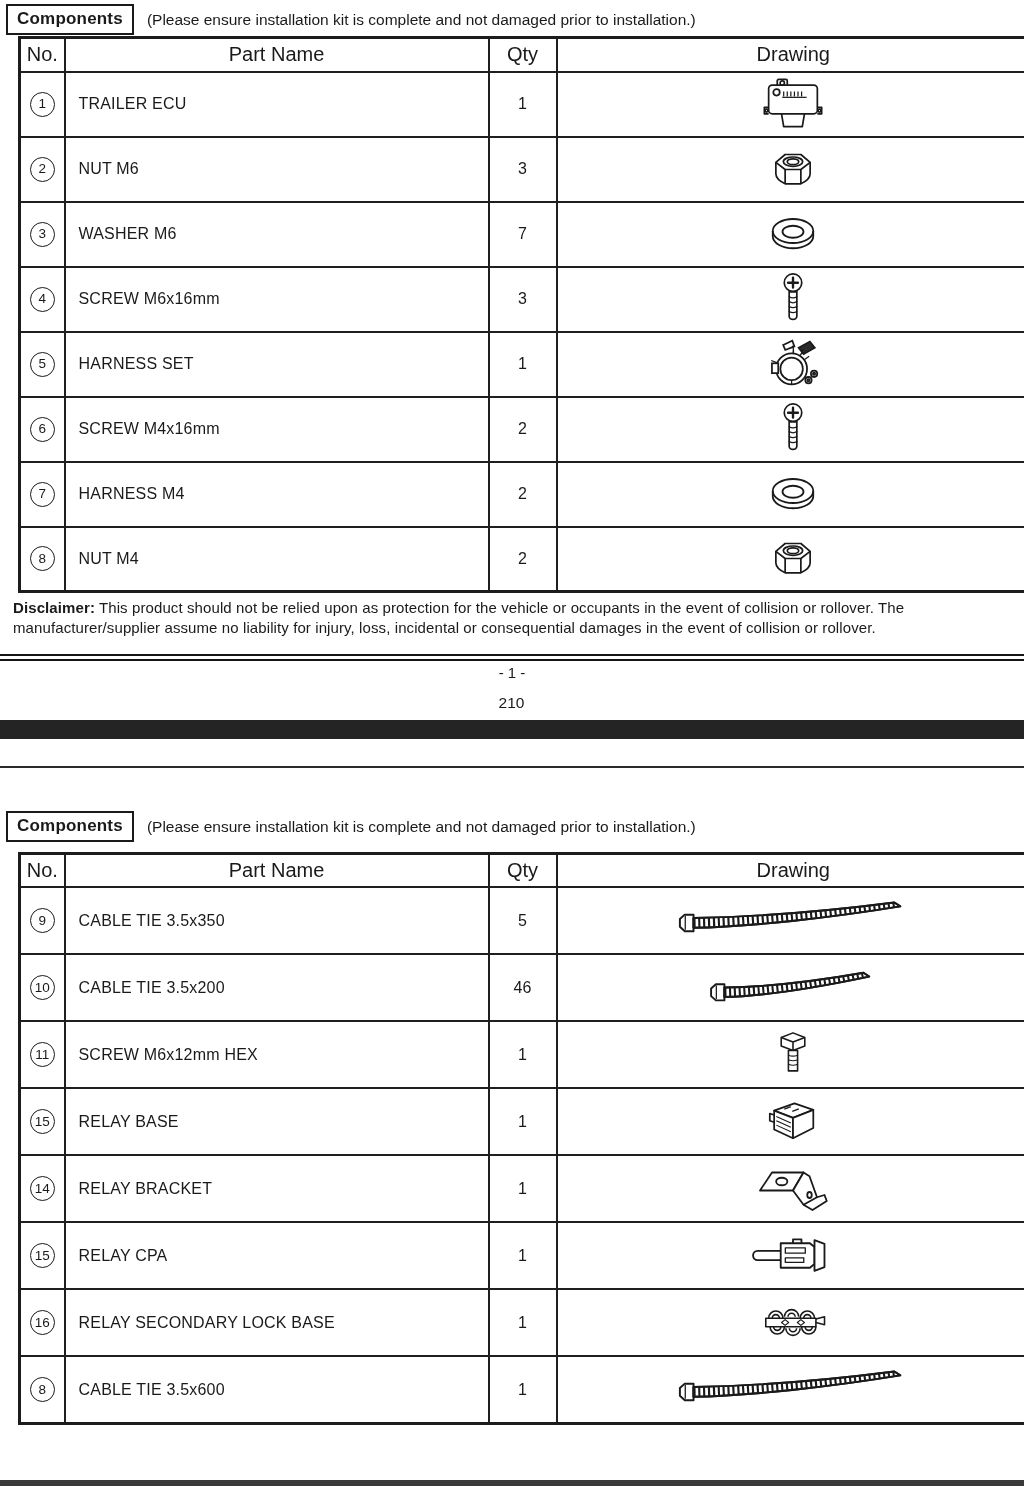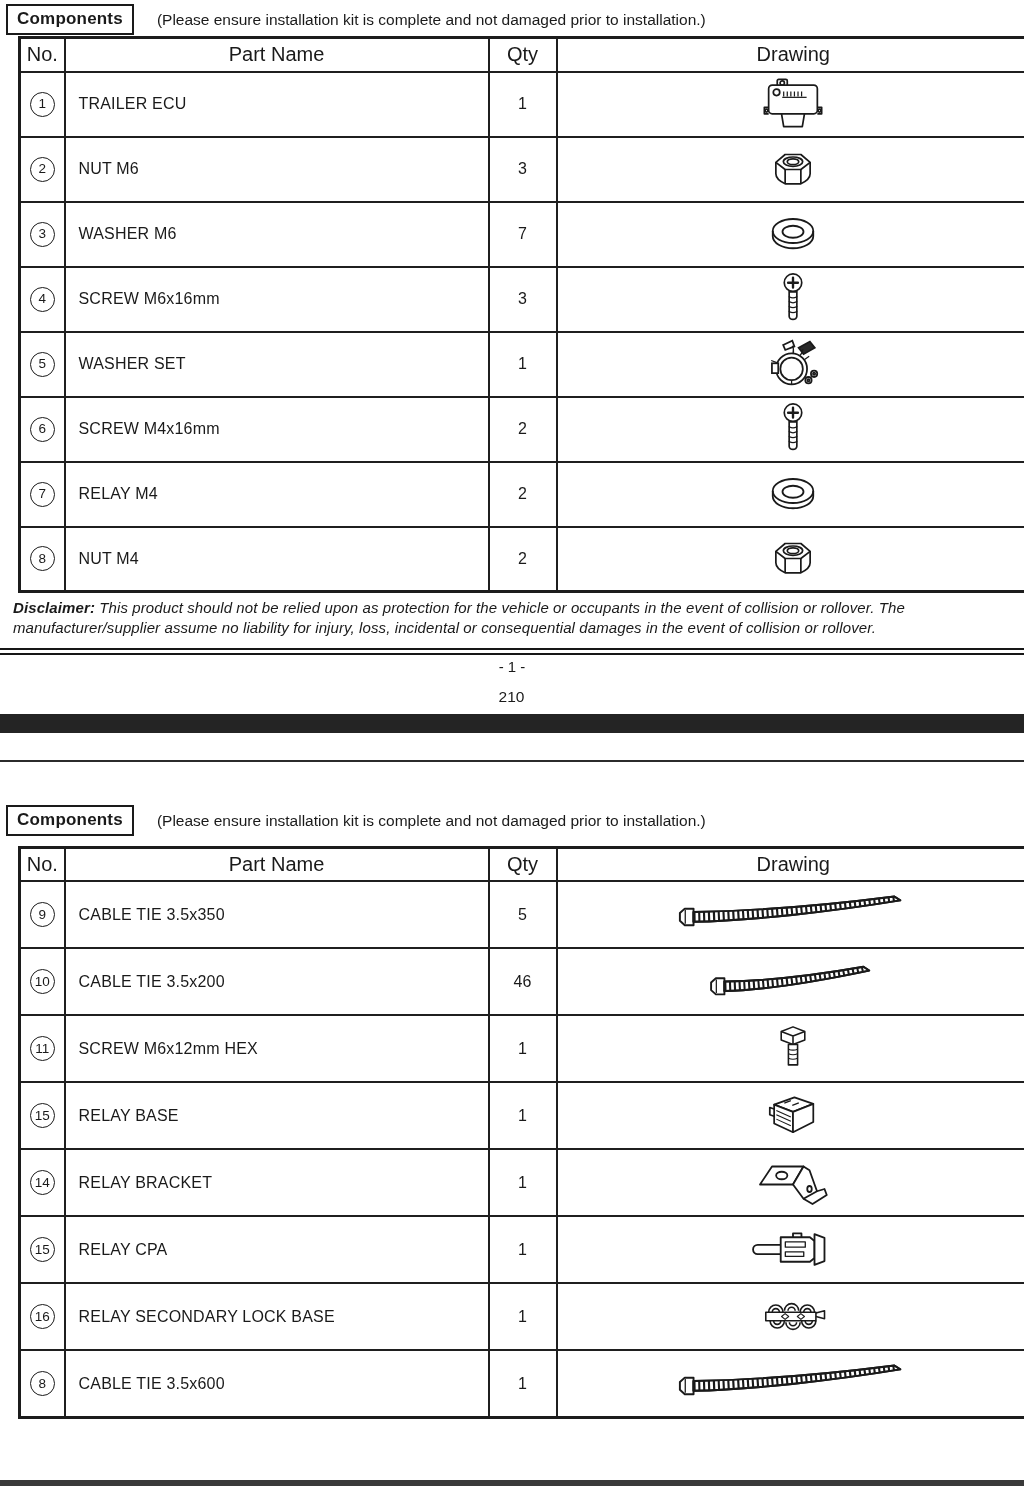--- a/index.html
+++ b/index.html
@@ -1,20 +1,20 @@
 <!DOCTYPE html>
 <html><head>
 <meta charset="utf-8">
 <style>
   html,body { margin:0; padding:0; }
   body {
     width:1024px; height:1486px; background:#ffffff; overflow:hidden; position:relative;
     font-family:"Liberation Sans", sans-serif; color:#1a1a1a;
   }
-  .sec-header { display:flex; align-items:center; gap:23px; margin:4px 0 0 6px; height:30px; }
+  .sec-header { display:flex; align-items:center; gap:13px; margin:4px 0 0 6px; height:30px; }
   .sec-header.second { margin-top:44px; }
   .comp-box {
     border:2px solid #1a1a1a; font-weight:bold; font-size:17px; padding:3px 9px 4px 9px;
     letter-spacing:0.2px; background:#fff;
   }
   .note { font-size:15.5px; padding-top:1px; }
 
   table.parts-table {
     border-collapse:collapse; table-layout:fixed; width:1014px; margin:2px 5px 0 18px;
     border:3px solid #1c1c1c;
@@ -31,21 +31,21 @@
   td.cell-no { text-align:center; vertical-align:middle; }
   td.cell-name { font-size:16px; padding-left:13px; vertical-align:middle; letter-spacing:0.2px; }
   td.cell-qty { font-size:16px; text-align:center; vertical-align:middle; }
   td.cell-drawing { text-align:center; vertical-align:middle; }
   td.cell-drawing svg { display:inline-block; vertical-align:middle; }
   .circle-num {
     display:inline-flex; align-items:center; justify-content:center;
     width:23px; height:23px; border:1.7px solid #1a1a1a; border-radius:50%;
     font-size:13.5px; line-height:1; background:#fff;
   }
-  .disclaimer { margin:5px 10px 10px 13px; font-size:15px; line-height:1.33; letter-spacing:0.1px;font-style:italic; }
+  .disclaimer { margin:5px 10px 16px 13px; font-size:15px; line-height:1.33; letter-spacing:0.1px; }
   .disclaimer b { font-weight:bold; }
   .double-rule { margin-top:3px; height:3px; border-top:2px solid #161616; border-bottom:2px solid #161616; }
   .page-num { margin-top:3px; text-align:center; font-size:15px; }
   .corner-num { margin-top:13px; text-align:center; font-size:15.5px; padding-right:1px; }
   .divider-bar { margin-top:8px; height:19px; background:#242424; }
   .thin-rule { margin-top:27px; border-top:2px solid #2b2b2b; height:0; }
   .bottom-bar { position:absolute; left:0; bottom:0; width:1024px; height:6px; background:#3a3a3a; }
   .svg-stash { position:absolute; width:0; height:0; overflow:hidden; }
 </style>
 </head>
@@ -155,21 +155,21 @@
     <g fill="#fff" stroke="#1a1a1a" stroke-width="2.4" stroke-linecap="round">
       <circle cx="20" cy="15" r="12.5"></circle>
       <path d="M20,8 v14 M13,15 h14" stroke-width="3.4" fill="none"></path>
       <path d="M14.5,28 h11 v35 a5.5,4.5 0 0 1 -11,0 Z"></path>
       <path d="M14.5,35 q5.5,3.5 11,0 M14.5,42 q5.5,3.5 11,0 M14.5,49 q5.5,3.5 11,0 M14.5,56 q5.5,3.5 11,0" fill="none" stroke-width="1.7"></path>
     </g>
   </svg></td>
   </tr>
       <tr>
     <td class="cell-no"><span class="circle-num">5</span></td>
-    <td class="cell-name">WASHER SET</td>
+    <td class="cell-name">HARNESS SET</td>
     <td class="cell-qty">1</td>
     <td class="cell-drawing"><svg viewBox="0 0 88 74" width="62" height="52">
     <g fill="none" stroke="#1a1a1a" stroke-width="2.5">
       <circle cx="42" cy="44" r="22"></circle>
       <circle cx="42" cy="44" r="16"></circle>
       <path d="M21,35 l-8,-3 M60,31 l7,-5 M42,66 v-6" stroke-width="1.8"></path>
       <path d="M52,14 L68,5 L75,14 L59,23 Z" fill="#2a2a2a"></path>
       <path d="M30,10 L43,4 L46,12 L33,17 Z" fill="#fff"></path>
       <path d="M44,22 q2,-6 -1,-11 M54,25 q4,-4 4,-9" stroke-width="1.8"></path>
       <rect x="14" y="36" width="9" height="14" fill="#fff"></rect>
@@ -188,21 +188,21 @@
     <g fill="#fff" stroke="#1a1a1a" stroke-width="2.4" stroke-linecap="round">
       <circle cx="20" cy="15" r="12.5"></circle>
       <path d="M20,8 v14 M13,15 h14" stroke-width="3.4" fill="none"></path>
       <path d="M14.5,28 h11 v35 a5.5,4.5 0 0 1 -11,0 Z"></path>
       <path d="M14.5,35 q5.5,3.5 11,0 M14.5,42 q5.5,3.5 11,0 M14.5,49 q5.5,3.5 11,0 M14.5,56 q5.5,3.5 11,0" fill="none" stroke-width="1.7"></path>
     </g>
   </svg></td>
   </tr>
       <tr>
     <td class="cell-no"><span class="circle-num">7</span></td>
-    <td class="cell-name">RELAY M4</td>
+    <td class="cell-name">HARNESS M4</td>
     <td class="cell-qty">2</td>
     <td class="cell-drawing"><svg viewBox="0 0 72 58" width="54" height="44">
     <g fill="#fff" stroke="#1a1a1a" stroke-width="2.4">
       <ellipse cx="36" cy="25" rx="27" ry="16"></ellipse>
       <path d="M9,25 v7 a27,16 0 0 0 54,0 v-7" fill="none"></path>
       <ellipse cx="36" cy="26" rx="14" ry="8"></ellipse>
     </g>
   </svg></td>
   </tr>
       <tr>

